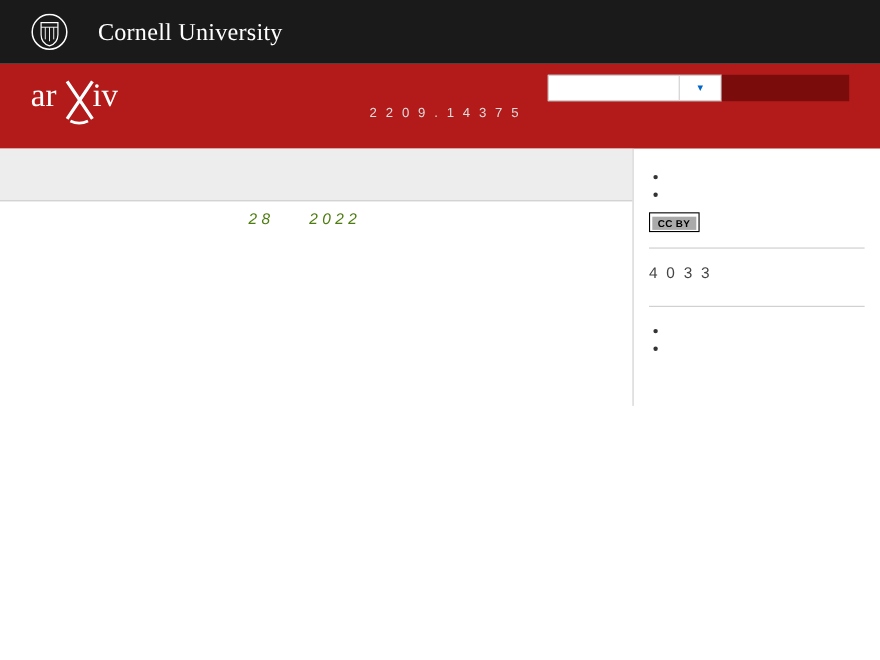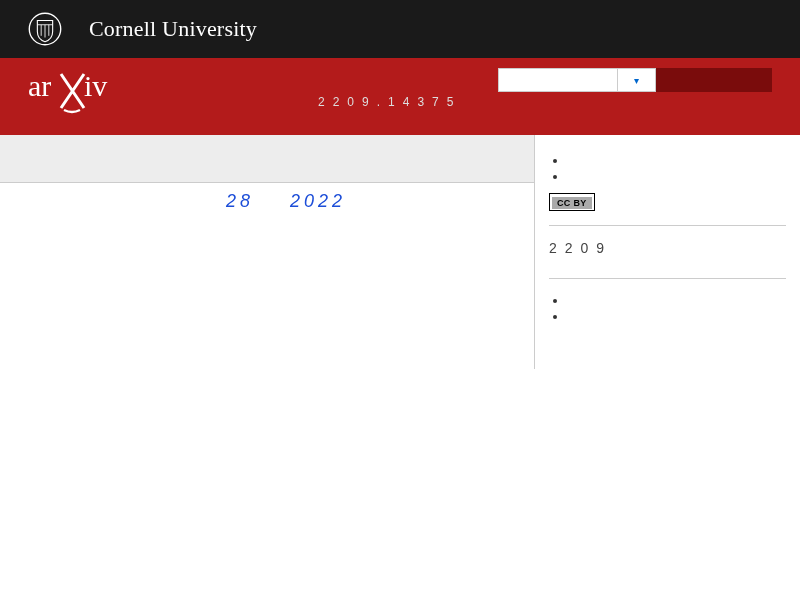--- a/index.html
+++ b/index.html
@@ -4,45 +4,45 @@
 <style>
 * { margin: 0; padding: 0; box-sizing: border-box; }
 body { font-family: Arial, Helvetica, sans-serif; font-size: 14px; color: #333; background: #fff; width: 800px; overflow: hidden; }
 a { color: #0066cc; text-decoration: none; }
 
 .cornell-bar { background: #1a1a1a; padding: 12px 28px; display: flex; align-items: center; }
 .cornell-logo { display: flex; align-items: center; color: #fff; gap: 27px; }
 .cornell-text { font-family: Georgia, serif; font-size: 22px; color: #fff; letter-spacing: 0.2px; }
 
 .arxiv-bar { background: #b31b1b; padding: 10px 28px 18px; display: flex; align-items: flex-start; justify-content: space-between; }
-.arxiv-left { display: flex; align-items: center; gap: 16px; }
+.arxiv-left { display: flex; align-items: center; gap: 34px; }
 .arxiv-id-wrap { margin-left: 180px; margin-top: 18px; color: #ddd; font-size: 12px; letter-spacing: 8px; }
 
 .search-wrap { display: flex; flex-direction: column; align-items: flex-end; }
 .search-row { display: flex; }
 .search-input { width: 120px; height: 24px; border: 1px solid #ccc; padding: 2px 4px; font-size: 12px; background: #fff; }
 .search-select { height: 24px; width: 38px; border: 1px solid #ccc; border-left: none; background: #fff; font-size: 11px; color: #0066cc; text-align: center; line-height: 22px; }
 .search-btn { height: 24px; width: 116px; background: #7a0c0c; color: #fff; border: none; font-size: 12px; cursor: pointer; }
 .help-links { margin-top: 4px; font-size: 11px; color: #ddd; }
 .help-links a { color: #ddd; }
 
 .content { display: flex; }
 .main { flex: 1; padding: 0; overflow: hidden; }
 .breadcrumb-bar { background: #ededed; padding: 14px 16px 16px; border-bottom: 1px solid #ccc; font-size: 13px; color: #333; min-height: 48px; }
 
-.subheader { padding: 8px 16px 4px; font-size: 18px; color: #1d4ed8; }
+.subheader { padding: 8px 16px 4px; font-size: 14px; color: #4d7c0f; }
 .subheader .date { font-style: italic; letter-spacing: 4px; margin-left: 210px; }
 
 .title { font-size: 24px; font-weight: 700; padding: 8px 16px 4px; line-height: 1.35; }
 .authors { padding: 2px 16px 8px; font-size: 14px; }
 
 .abstract { padding: 8px 16px; font-size: 14px; line-height: 1.45; }
 .abstract b { font-weight: 700; }
 
-.side { width: 266px; border-left: 1px solid #ccc; padding: 12px 14px; font-size: 12.5px; }
+.side { width: 225px; border-left: 1px solid #ccc; padding: 12px 14px; font-size: 12.5px; }
 .side-block { border-bottom: 1px solid #ccc; padding-bottom: 14px; margin-bottom: 14px; }
 .side h3 { font-size: 14px; font-weight: 700; margin-bottom: 6px; }
 .side ul { list-style: disc; margin-left: 18px; }
 .side ul li { margin: 2px 0; }
 .cc-badge { display: inline-block; margin-top: 8px; border: 1px solid #000; padding: 1px 2px; background: #fff; }
 .cc-badge-inner { background: #aaa; color: #000; font-size: 9px; font-weight: 700; padding: 1px 5px; letter-spacing: 0.3px; display: inline-block; }
 
 .browse-context { font-size: 12.5px; }
 .browse-context .cat { font-weight: 400; margin-top: 4px; }
 .browse-context .navline { color: #555; margin: 1px 0; }
@@ -135,21 +135,21 @@
       <div></div>
       <div class="cat"></div>
       <div class="navline">
         <a href="#"></a>
         <a href="#"></a>
       </div>
       <div class="navline">
         <a href="#"></a>
         <a href="#"></a>
       </div>
-      <div class="cite-line">2209</div>
+      <div class="cite-line">4033</div>
       <div class="navline" style="margin-top:6px;">
         <a href="#"></a>
       </div>
       <div class="cat" style="margin-top:8px;"></div>
     </div>
 
     <div class="side-block" style="border-bottom:none;">
       <div class="refs-title"></div>
       <ul>
         <li><a href="#"></a></li>

